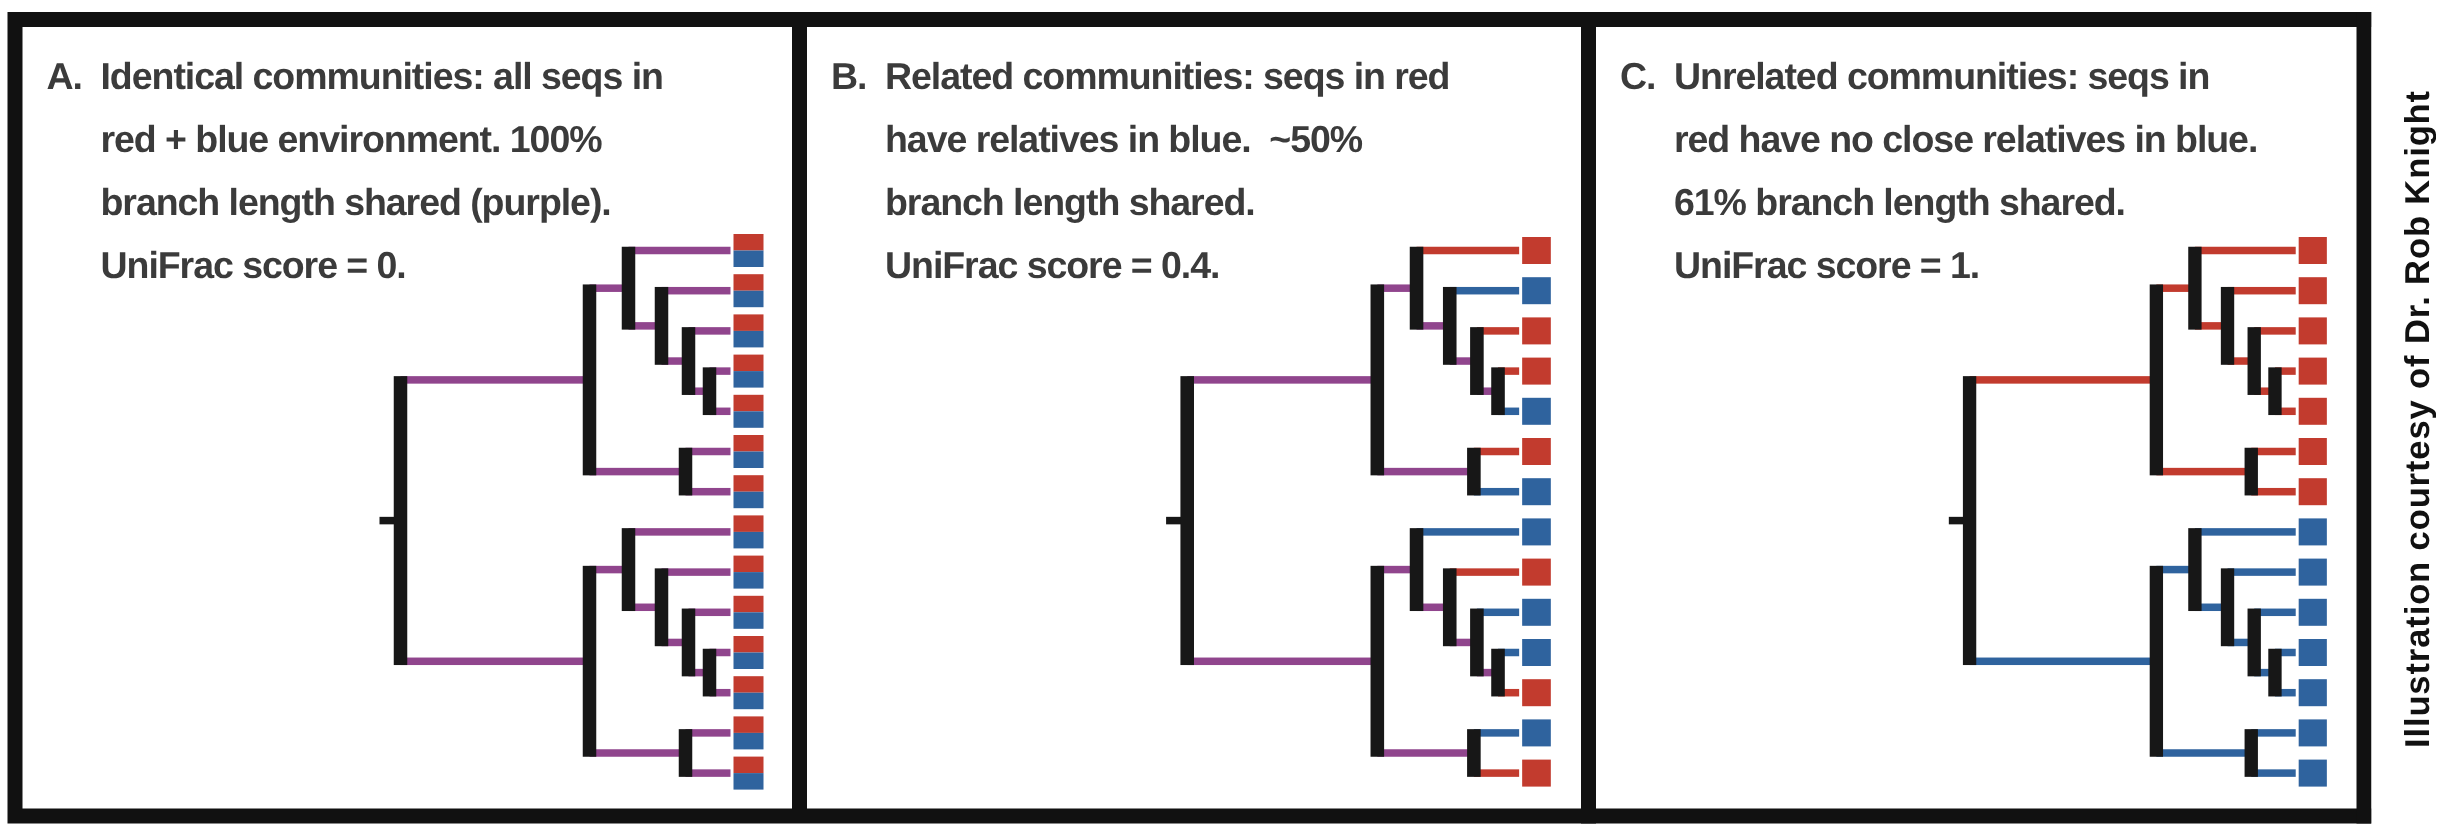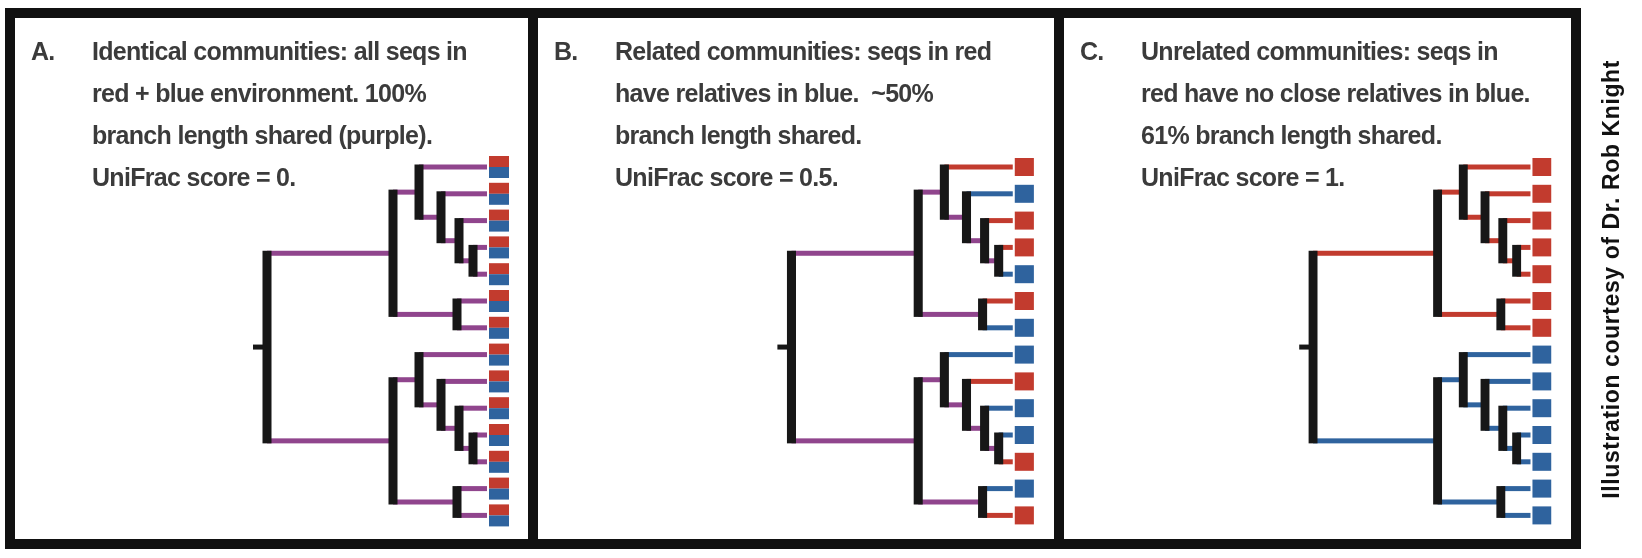--- a/index.html
+++ b/index.html
@@ -7,21 +7,21 @@
           font-family:"Liberation Sans",sans-serif;}
   .panel{position:absolute;top:8px;height:541px;border:10px solid #111111;background:#ffffff;
          box-sizing:border-box;}
   #panel-a{left:5px;width:533px;}
   #panel-b{left:538px;width:526px;border-left:none;}
   #panel-c{left:1064px;width:517px;border-left:none;}
   .panel-text{position:absolute;top:12px;left:16px;right:2px;display:flex;
               font-weight:700;font-size:25px;line-height:42px;color:#3b3b3b;
               letter-spacing:-0.7px;}
   .panel-label{flex:0 0 36px;}
-  .panel-caption{flex:1;white-space:pre;margin-left:25px;}
+  .panel-caption{flex:1;white-space:pre;}
   svg.tree{position:absolute;left:0;top:0;width:100%;height:100%;display:block;}
   #credit{position:absolute;left:1581px;top:0;width:61px;height:558px;
           display:flex;align-items:center;justify-content:center;background:#ffffff;}
   #credit span{writing-mode:vertical-rl;transform:rotate(180deg);white-space:nowrap;
                font-weight:700;font-size:23px;letter-spacing:0.6px;color:#111111;}
 </style>
 </head>
 <body>
 
 <div id="figure">
@@ -161,21 +161,21 @@
         <rect x="474" y="408" width="19" height="18" fill="#2f639e"></rect>
         <rect x="474" y="434.8" width="19" height="18" fill="#c23b2e"></rect>
         <rect x="474" y="461.6" width="19" height="18" fill="#2f639e"></rect>
         <rect x="474" y="488.40000000000003" width="19" height="18" fill="#c23b2e"></rect>
       </svg>
     <div class="panel-text">
       <span class="panel-label">B.</span>
       <div class="panel-caption">Related communities: seqs in red
 have relatives in blue.  ~50%
 branch length shared.
-UniFrac score = 0.5.</div>
+UniFrac score = 0.4.</div>
     </div>
   </section>
 
   <section class="panel" id="panel-c">
     <svg class="tree" viewBox="0 0 513 521" preserveAspectRatio="none">
         <rect x="252" y="232.7625" width="126" height="5" fill="#c23b2e"></rect>
         <rect x="378" y="171.625" width="26" height="5" fill="#c23b2e"></rect>
         <rect x="378" y="293.9" width="64" height="5" fill="#c23b2e"></rect>
         <rect x="404" y="196.75" width="22" height="5" fill="#c23b2e"></rect>
         <rect x="426" y="220.2" width="18" height="5" fill="#c23b2e"></rect>

